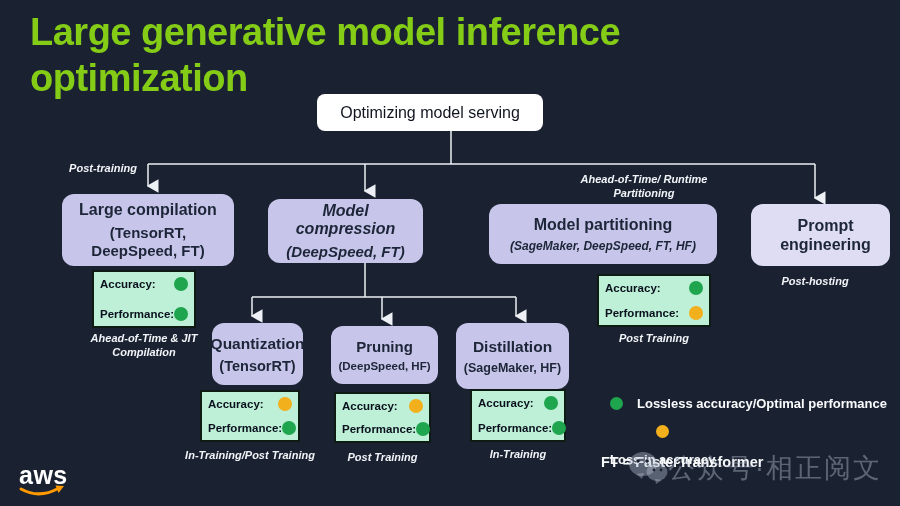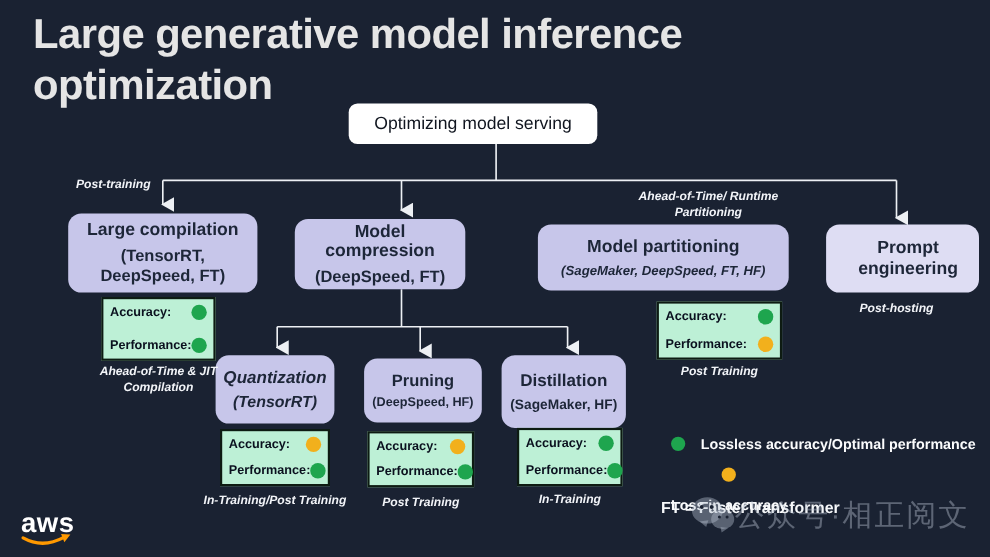--- a/index.html
+++ b/index.html
@@ -7,21 +7,21 @@
     width:900px;height:506px;position:relative;overflow:hidden;
     background:#1A2232;
     font-family:"Liberation Sans","DejaVu Sans",sans-serif;
     color:#fff;
   }
   .abs{position:absolute;}
   
   .title{
     left:30px;top:10px;width:710px;
     font-size:38px;font-weight:700;line-height:1.2;letter-spacing:-0.5px;
-    color:#e5e5e5;
+    color:#84cc16;
   }
   
   .rootbox{
     left:317px;top:94px;width:226px;height:37px;
     background:#FFFFFF;border-radius:8px;
     display:flex;align-items:center;justify-content:center;
     color:#10151f;font-size:16px;font-weight:500;
   }
   
   .node{
@@ -89,35 +89,35 @@
 
 <div class="abs rootbox">
   <span>Optimizing model serving</span>
 </div>
 
 <div class="abs node" style="left:62px;top:194px;width:172px;height:72px;">
   <div class="t" style="font-size:16px;">Large compilation</div>
   <div class="s" style="font-size:15px;line-height:1.15;">(TensorRT, DeepSpeed, FT)</div>
 </div>
 
-<div class="abs node" style="left:268px;top:199px;width:155px;height:64px;">
+<div class="abs node" style="left:268px;top:199px;width:155px;height:64px;font-style:italic;">
   <div class="t" style="font-size:16px;">Model compression</div>
   <div class="s" style="font-size:15px;">(DeepSpeed, FT)</div>
 </div>
 
 <div class="abs node" style="left:489px;top:204px;width:228px;height:60px;">
   <div class="t" style="font-size:16px;">Model partitioning</div>
   <div class="s it" style="font-size:12px;">(SageMaker, DeepSpeed, FT, HF)</div>
 </div>
 
 <div class="abs node node-light" style="left:751px;top:204px;width:139px;height:62px;padding-left:16px;">
   <div class="t" style="font-size:16px;line-height:1.2;">Prompt engineering</div>
 </div>
 
-<div class="abs node" style="left:196px;top:323px;width:108px;height:62px;font-style:italic;">
+<div class="abs node" style="left:212px;top:323px;width:91px;height:62px;">
   <div class="t" style="font-size:15.5px;">Quantization</div>
   <div class="s" style="font-size:14.5px;">(TensorRT)</div>
 </div>
 
 <div class="abs node" style="left:331px;top:326px;width:107px;height:58px;">
   <div class="t" style="font-size:15px;">Pruning</div>
   <div class="s" style="font-size:11.5px;">(DeepSpeed, HF)</div>
 </div>
 
 <div class="abs node" style="left:456px;top:323px;width:113px;height:66px;">

